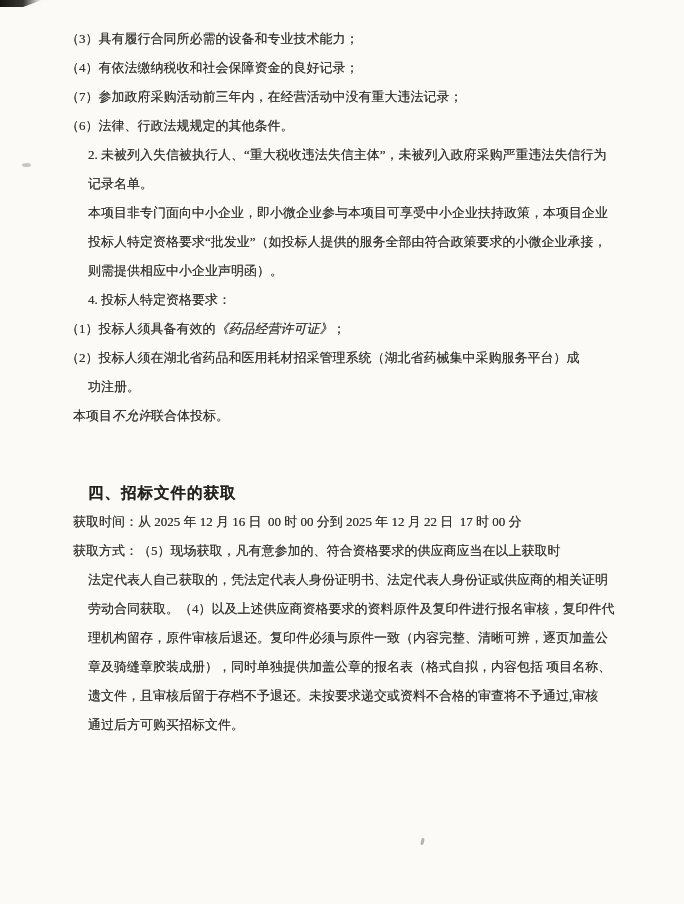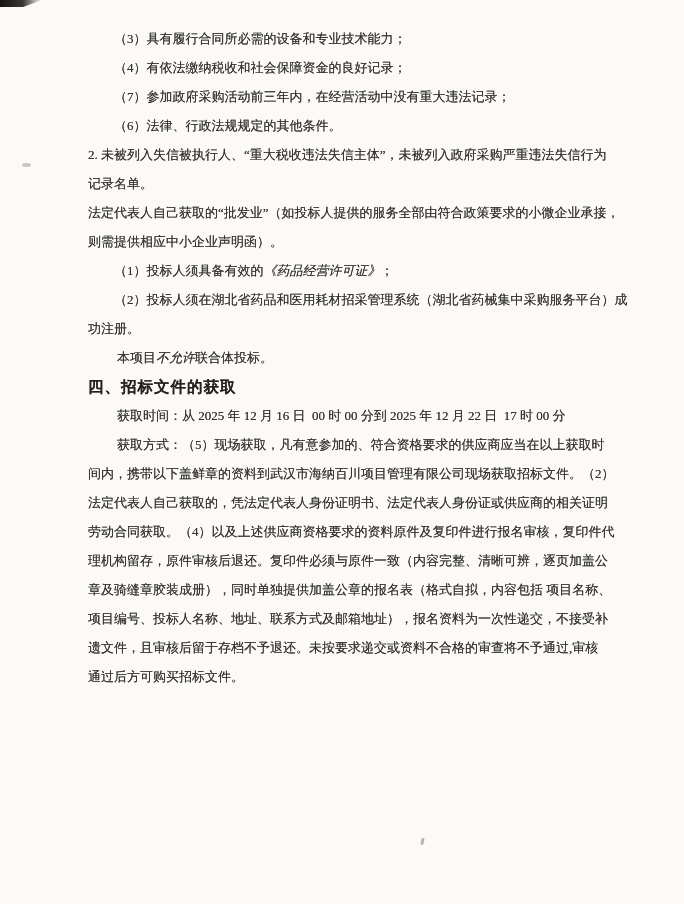--- a/index.html
+++ b/index.html
@@ -26,29 +26,30 @@
     right: 0;
   }
   .line {
     height: 29px;
     line-height: 29px;
     font-size: 13px;
     white-space: pre;
     text-shadow: 0 0 0.5px rgba(55, 52, 48, 0.75);
   }
   .style-flush   { padding-left: 88px; }
-  .style-item    { padding-left: 114px; }
-  .style-indent  { padding-left: 117px; }
+  .style-item    { padding-left: 66px; }
+  .style-indent  { padding-left: 73px; }
   .style-heading {
     padding-left: 88px;
     font-family: "Liberation Sans", "DejaVu Sans", sans-serif;
     font-weight: bold;
     font-size: 15.5px;
     color: #24221f;
     letter-spacing: 1px;
+    margin-top: 48px;
   }
   .em {
     font-style: italic;
   }
   
   .corner-smudge {
     position: absolute;
     top: 0;
     left: 0;
     width: 42px;
@@ -83,31 +84,31 @@
   <div class="corner-smudge"></div>
   <div class="speck-1"></div>
   <div class="speck-2"></div>
   <div class="content" id="content">
       <div class="line style-item">（3）具有履行合同所必需的设备和专业技术能力；</div>
       <div class="line style-item">（4）有依法缴纳税收和社会保障资金的良好记录；</div>
       <div class="line style-item">（7）参加政府采购活动前三年内，在经营活动中没有重大违法记录；</div>
       <div class="line style-item">（6）法律、行政法规规定的其他条件。</div>
       <div class="line style-flush">2. 未被列入失信被执行人、“重大税收违法失信主体”，未被列入政府采购严重违法失信行为</div>
       <div class="line style-flush">记录名单。</div>
-      <div class="line style-flush">法定代表人自己获取的“批发业”（如投标人提供的服务全部由符合政策要求的小微企业承接，</div>
+      <div class="line style-flush">本项目非专门面向中小企业，即小微企业参与本项目可享受中小企业扶持政策，本项目企业</div>
+      <div class="line style-flush">投标人特定资格要求“批发业”（如投标人提供的服务全部由符合政策要求的小微企业承接，</div>
       <div class="line style-flush">则需提供相应中小企业声明函）。</div>
+      <div class="line style-flush">4. 投标人特定资格要求：</div>
       <div class="line style-item"><span>（1）投标人须具备有效的</span><span class="em">《药品经营许可证》</span><span>；</span></div>
       <div class="line style-item">（2）投标人须在湖北省药品和医用耗材招采管理系统（湖北省药械集中采购服务平台）成</div>
       <div class="line style-flush">功注册。</div>
       <div class="line style-indent"><span>本项目</span><span class="em">不允许</span><span>联合体投标。</span></div>
       <div class="line style-heading">四、招标文件的获取</div>
       <div class="line style-indent">获取时间：从 2025 年 12 月 16 日  00 时 00 分到 2025 年 12 月 22 日  17 时 00 分</div>
       <div class="line style-indent">获取方式：（5）现场获取，凡有意参加的、符合资格要求的供应商应当在以上获取时</div>
-      <div class="line style-flush">间内，携带以下盖鲜章的资料到武汉市海纳百川项目管理有限公司现场获取招标文件。（2）</div>
       <div class="line style-flush">法定代表人自己获取的，凭法定代表人身份证明书、法定代表人身份证或供应商的相关证明</div>
       <div class="line style-flush">劳动合同获取。（4）以及上述供应商资格要求的资料原件及复印件进行报名审核，复印件代</div>
       <div class="line style-flush">理机构留存，原件审核后退还。复印件必须与原件一致（内容完整、清晰可辨，逐页加盖公</div>
       <div class="line style-flush">章及骑缝章胶装成册），同时单独提供加盖公章的报名表（格式自拟，内容包括 项目名称、</div>
-      <div class="line style-flush">项目编号、投标人名称、地址、联系方式及邮箱地址），报名资料为一次性递交，不接受补</div>
       <div class="line style-flush">遗文件，且审核后留于存档不予退还。未按要求递交或资料不合格的审查将不予通过,审核</div>
       <div class="line style-flush">通过后方可购买招标文件。</div>
     </div>
 </div>
 
 </body></html>

